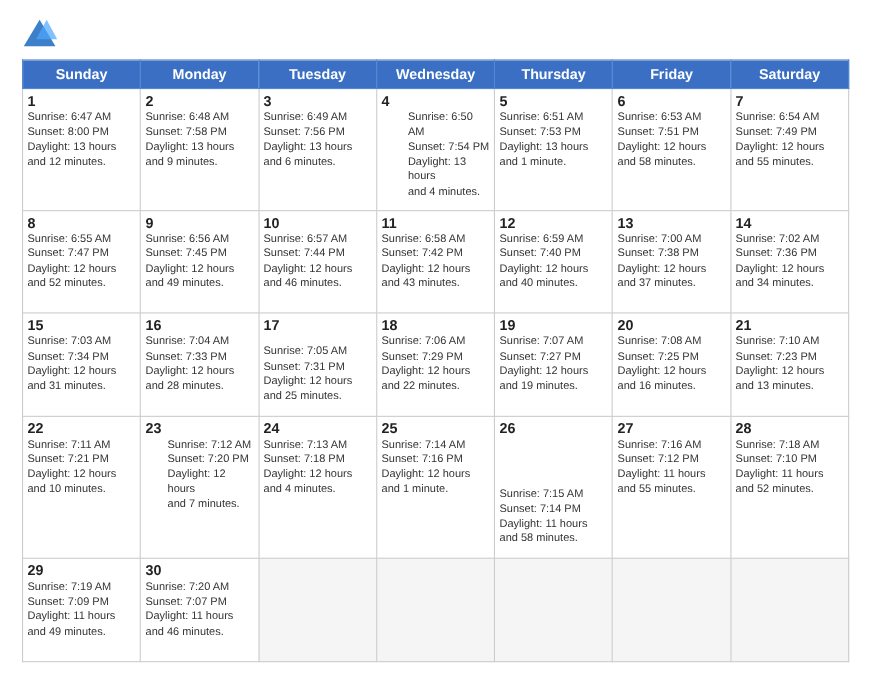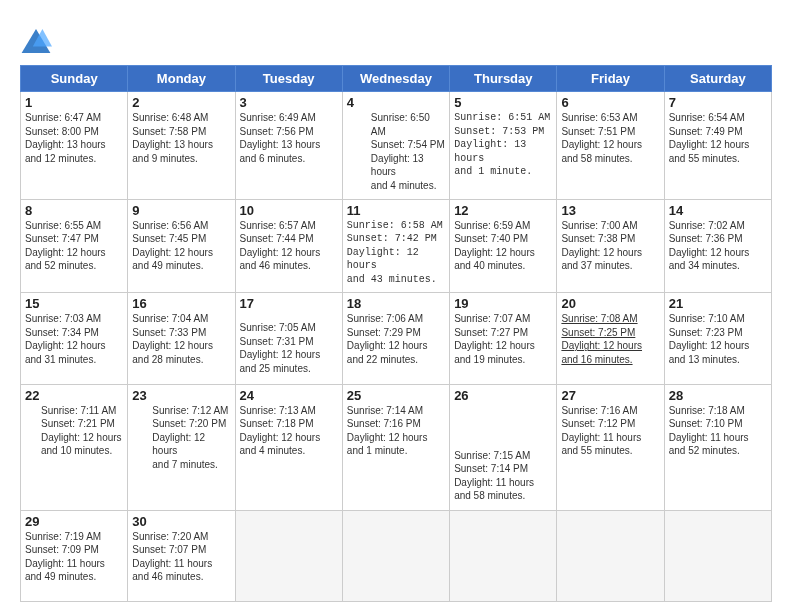--- a/index.html
+++ b/index.html
@@ -6,21 +6,21 @@
     body {
       font-family: Arial, sans-serif;
       background: #fff;
       width: 792px;
       height: 612px;
       overflow: hidden;
     }
     .page {
       width: 792px;
       height: 612px;
-      padding: 27px 20px 10px 20px;
+      padding: 16px 20px 10px 20px;
       display: flex;
       flex-direction: column;
     }
     .header {
       display: flex;
       justify-content: space-between;
       align-items: flex-start;
       margin-bottom: 10px;
     }
     .logo {
@@ -157,21 +157,21 @@
           </td>
           <td>
             <span class="day-number">4</span>
             <div class="day-info" style="white-space: pre-line; margin-left: 24px;">Sunrise: 6:50 AM
 Sunset: 7:54 PM
 Daylight: 13 hours
 and 4 minutes.</div>
           </td>
           <td>
             <span class="day-number">5</span>
-            <div class="day-info" style="white-space: pre-line; font-family: Liberation Mono, monospace;">Sunrise: 6:51 AM
+            <div class="day-info" style="white-space: pre-line;">Sunrise: 6:51 AM
 Sunset: 7:53 PM
 Daylight: 13 hours
 and 1 minute.</div>
           </td>
           <td>
             <span class="day-number">6</span>
             <div class="day-info" style="white-space: pre-line;">Sunrise: 6:53 AM
 Sunset: 7:51 PM
 Daylight: 12 hours
 and 58 minutes.</div>
@@ -201,21 +201,21 @@
           </td>
           <td>
             <span class="day-number">10</span>
             <div class="day-info" style="white-space: pre-line;">Sunrise: 6:57 AM
 Sunset: 7:44 PM
 Daylight: 12 hours
 and 46 minutes.</div>
           </td>
           <td>
             <span class="day-number">11</span>
-            <div class="day-info" style="white-space: pre-line; font-family: Liberation Mono, monospace;">Sunrise: 6:58 AM
+            <div class="day-info" style="white-space: pre-line;">Sunrise: 6:58 AM
 Sunset: 7:42 PM
 Daylight: 12 hours
 and 43 minutes.</div>
           </td>
           <td>
             <span class="day-number">12</span>
             <div class="day-info" style="white-space: pre-line;">Sunrise: 6:59 AM
 Sunset: 7:40 PM
 Daylight: 12 hours
 and 40 minutes.</div>
@@ -266,37 +266,37 @@
           </td>
           <td>
             <span class="day-number">19</span>
             <div class="day-info" style="white-space: pre-line;">Sunrise: 7:07 AM
 Sunset: 7:27 PM
 Daylight: 12 hours
 and 19 minutes.</div>
           </td>
           <td>
             <span class="day-number">20</span>
-            <div class="day-info" style="white-space: pre-line; text-decoration: underline;">Sunrise: 7:08 AM
+            <div class="day-info" style="white-space: pre-line;">Sunrise: 7:08 AM
 Sunset: 7:25 PM
 Daylight: 12 hours
 and 16 minutes.</div>
           </td>
           <td>
             <span class="day-number">21</span>
             <div class="day-info" style="white-space: pre-line;">Sunrise: 7:10 AM
 Sunset: 7:23 PM
 Daylight: 12 hours
 and 13 minutes.</div>
           </td>
         </tr>
         <tr>
           <td>
             <span class="day-number">22</span>
-            <div class="day-info" style="white-space: pre-line; margin-left: 16px;">Sunrise: 7:11 AM
+            <div class="day-info" style="white-space: pre-line;">Sunrise: 7:11 AM
 Sunset: 7:21 PM
 Daylight: 12 hours
 and 10 minutes.</div>
           </td>
           <td>
             <span class="day-number">23</span>
             <div class="day-info" style="white-space: pre-line; margin-left: 20px;">Sunrise: 7:12 AM
 Sunset: 7:20 PM
 Daylight: 12 hours
 and 7 minutes.</div>

